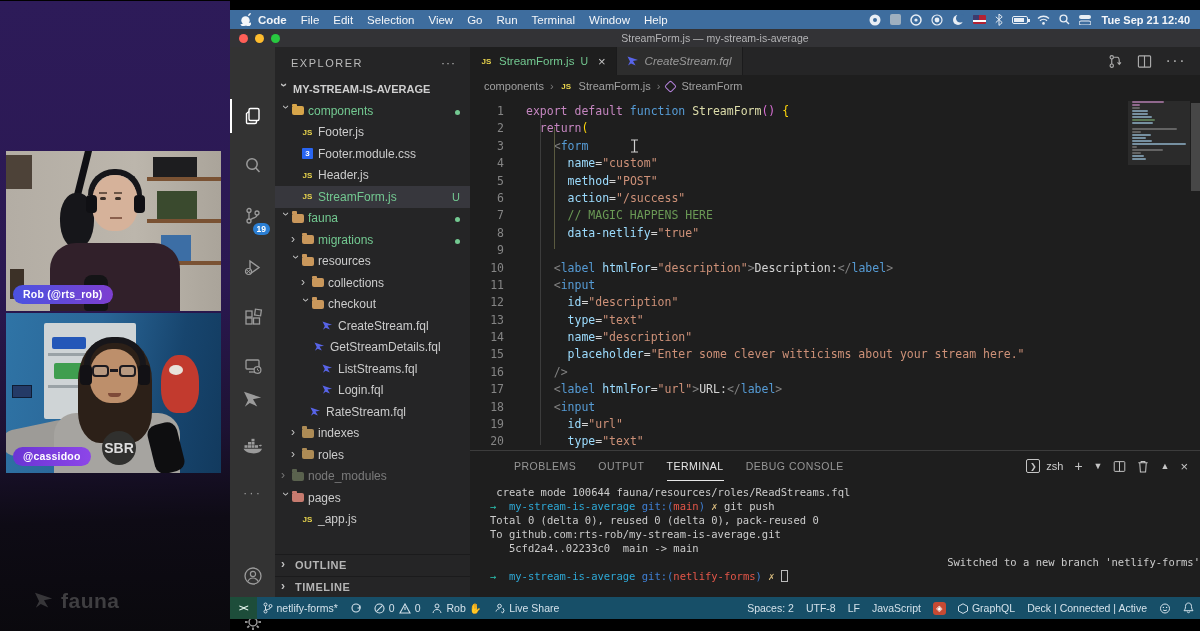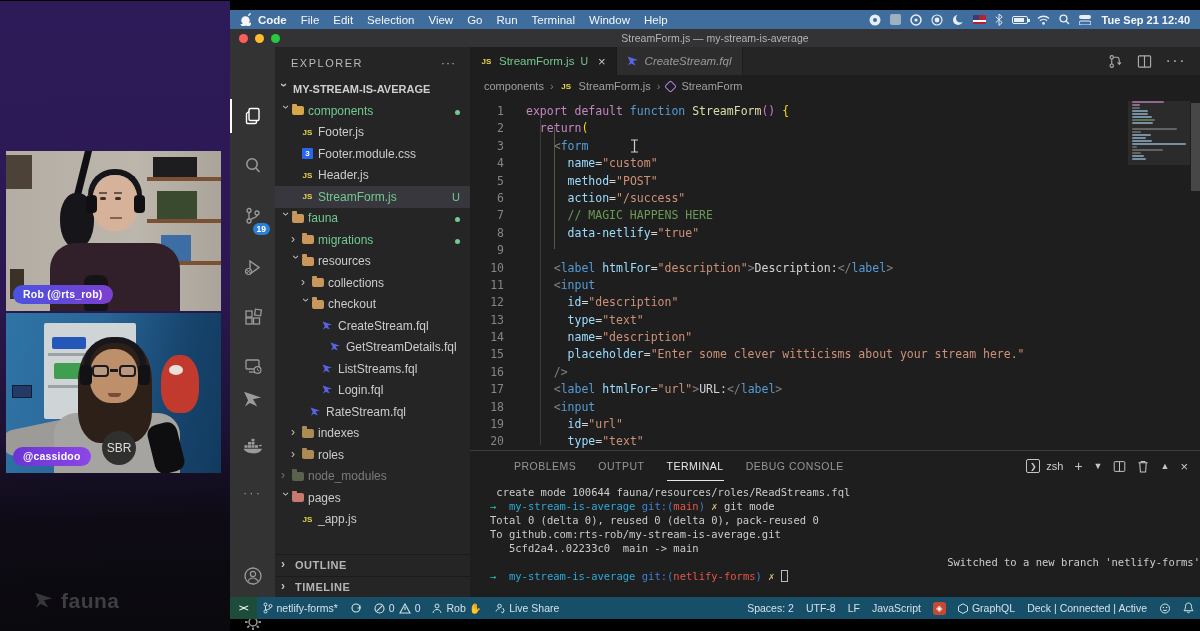--- a/index.html
+++ b/index.html
@@ -47,21 +47,21 @@
   .c2-hair { position:absolute; left:72px; top:26px; width:74px; height:104px; background:#2c2018; border-radius:40% 40% 30% 30%; }
   .c2-face { position:absolute; left:84px; top:36px; width:48px; height:54px; background:#bd8f6b; border-radius:46% 46% 42% 42%; }
   .c2-glass { position:absolute; top:52px; width:17px; height:12px; border:2.5px solid #1d1a1f; border-radius:4px; background:rgba(160,200,230,.18); }
   .c2-bridge { position:absolute; left:104px; top:56px; width:8px; height:2.5px; background:#1d1a1f; }
   .c2-phones-band { position:absolute; left:78px; top:24px; width:62px; height:28px; border:6px solid #17161a; border-bottom:none; border-radius:30px 30px 0 0; }
   .c2-cup { position:absolute; top:52px; width:12px; height:20px; background:#121115; border-radius:4px; }
   .c2-mouth { position:absolute; left:102px; top:80px; width:13px; height:4px; background:#7e4a38; border-radius:0 0 8px 8px; }
   .c2-torso { position:absolute; left:48px; top:100px; width:126px; height:60px; background:#a6a4a0; border-radius:22px 22px 0 0; }
   .c2-arm { position:absolute; left:-4px; top:112px; width:70px; height:26px; background:#9d9b97; transform:rotate(-12deg); border-radius:12px; }
   .c2-logo { position:absolute; left:96px; top:118px; width:34px; height:34px; background:#30302e; border-radius:50%;
-    color:#ddd; font-size:12px; font-weight:normal; display:flex; align-items:center; justify-content:center; }
+    color:#ddd; font-size:14px; font-weight:bold; display:flex; align-items:center; justify-content:center; }
   .c2-mic { position:absolute; right:40px; top:110px; width:30px; height:50px; background:#0e0e10; border-radius:10px; transform:rotate(-14deg); }
 
   .brand { position:absolute; left:34px; top:588px; display:flex; align-items:center; gap:7px; }
   .brand svg { opacity:.85; }
   .brand-text { color:#3f3e41; font-size:21px; font-weight:bold; letter-spacing:.5px; }
 
   
   .menubar { position:absolute; left:230px; top:10px; width:970px; height:19px; background:#3e6d9e;
     display:flex; align-items:center; color:#f4f6f9; font-size:11.5px; padding:0 10px; }
   .menubar .mitem { padding:0 7px; white-space:nowrap; }
@@ -487,21 +487,21 @@
           </div>
           <div class="trow" style="padding-left: 36px;">
             <span class="chev" style="visibility:hidden">›</span>
             <span class="ticon">
               <svg width="11" height="10" viewBox="0 0 12 11">
                 <path d="M0.5 0.5 L11 4 L6 5 L8.6 9.4 L4 7.4 L1 9.6 L3 5.6 Z" fill="#5864e8"></path>
               </svg>
             </span>
             <span class="tlabel">CreateStream.fql</span>
           </div>
-          <div class="trow" style="padding-left: 44px;">
+          <div class="trow" style="padding-left: 28px;">
             <span class="chev" style="visibility:hidden">›</span>
             <span class="ticon">
               <svg width="11" height="10" viewBox="0 0 12 11">
                 <path d="M0.5 0.5 L11 4 L6 5 L8.6 9.4 L4 7.4 L1 9.6 L3 5.6 Z" fill="#5864e8"></path>
               </svg>
             </span>
             <span class="tlabel">GetStreamDetails.fql</span>
           </div>
           <div class="trow" style="padding-left: 36px;">
             <span class="chev" style="visibility:hidden">›</span>
@@ -688,21 +688,21 @@
               </svg>
             <svg width="12" height="13" viewBox="0 0 12 14">
                 <path d="M1 3 H11 M4 3 V1.5 H8 V3 M2.5 3 L3.2 13 H8.8 L9.5 3" fill="none" stroke="currentColor" stroke-width="1.1"></path>
               </svg>
             <span style="font-size:9px;">▲</span>
             <span style="font-size:13px;">×</span>
           </div>
         </div>
         <div class="term">
             <div style="white-space: pre;"><span class="tk-tw"> create mode 100644 fauna/resources/roles/ReadStreams.fql</span></div>
-            <div style="white-space: pre;"><span class="tk-tar">→  </span><span class="tk-tdir">my-stream-is-average </span><span class="tk-tbl">git:(</span><span class="tk-trd">main</span><span class="tk-tbl">) </span><span class="tk-tyl">✗ </span><span class="tk-tw">git mode</span></div>
+            <div style="white-space: pre;"><span class="tk-tar">→  </span><span class="tk-tdir">my-stream-is-average </span><span class="tk-tbl">git:(</span><span class="tk-trd">main</span><span class="tk-tbl">) </span><span class="tk-tyl">✗ </span><span class="tk-tw">git push</span></div>
             <div style="white-space: pre;"><span class="tk-tw">Total 0 (delta 0), reused 0 (delta 0), pack-reused 0</span></div>
             <div style="white-space: pre;"><span class="tk-tw">To github.com:rts-rob/my-stream-is-average.git</span></div>
             <div style="white-space: pre;"><span class="tk-tw">   5cfd2a4..02233c0  main -&gt; main</span></div>
             <div style="white-space: pre; text-align: right;"><span class="tk-tw">Switched to a new branch 'netlify-forms'</span></div>
             <div style="white-space: pre;"><span class="tk-tar">→  </span><span class="tk-tdir">my-stream-is-average </span><span class="tk-tbl">git:(</span><span class="tk-trd">netlify-forms</span><span class="tk-tbl">) </span><span class="tk-tyl">✗ </span><span class="tcursor"></span></div>
           </div>
       </div>
     </div>
   </div>
 

